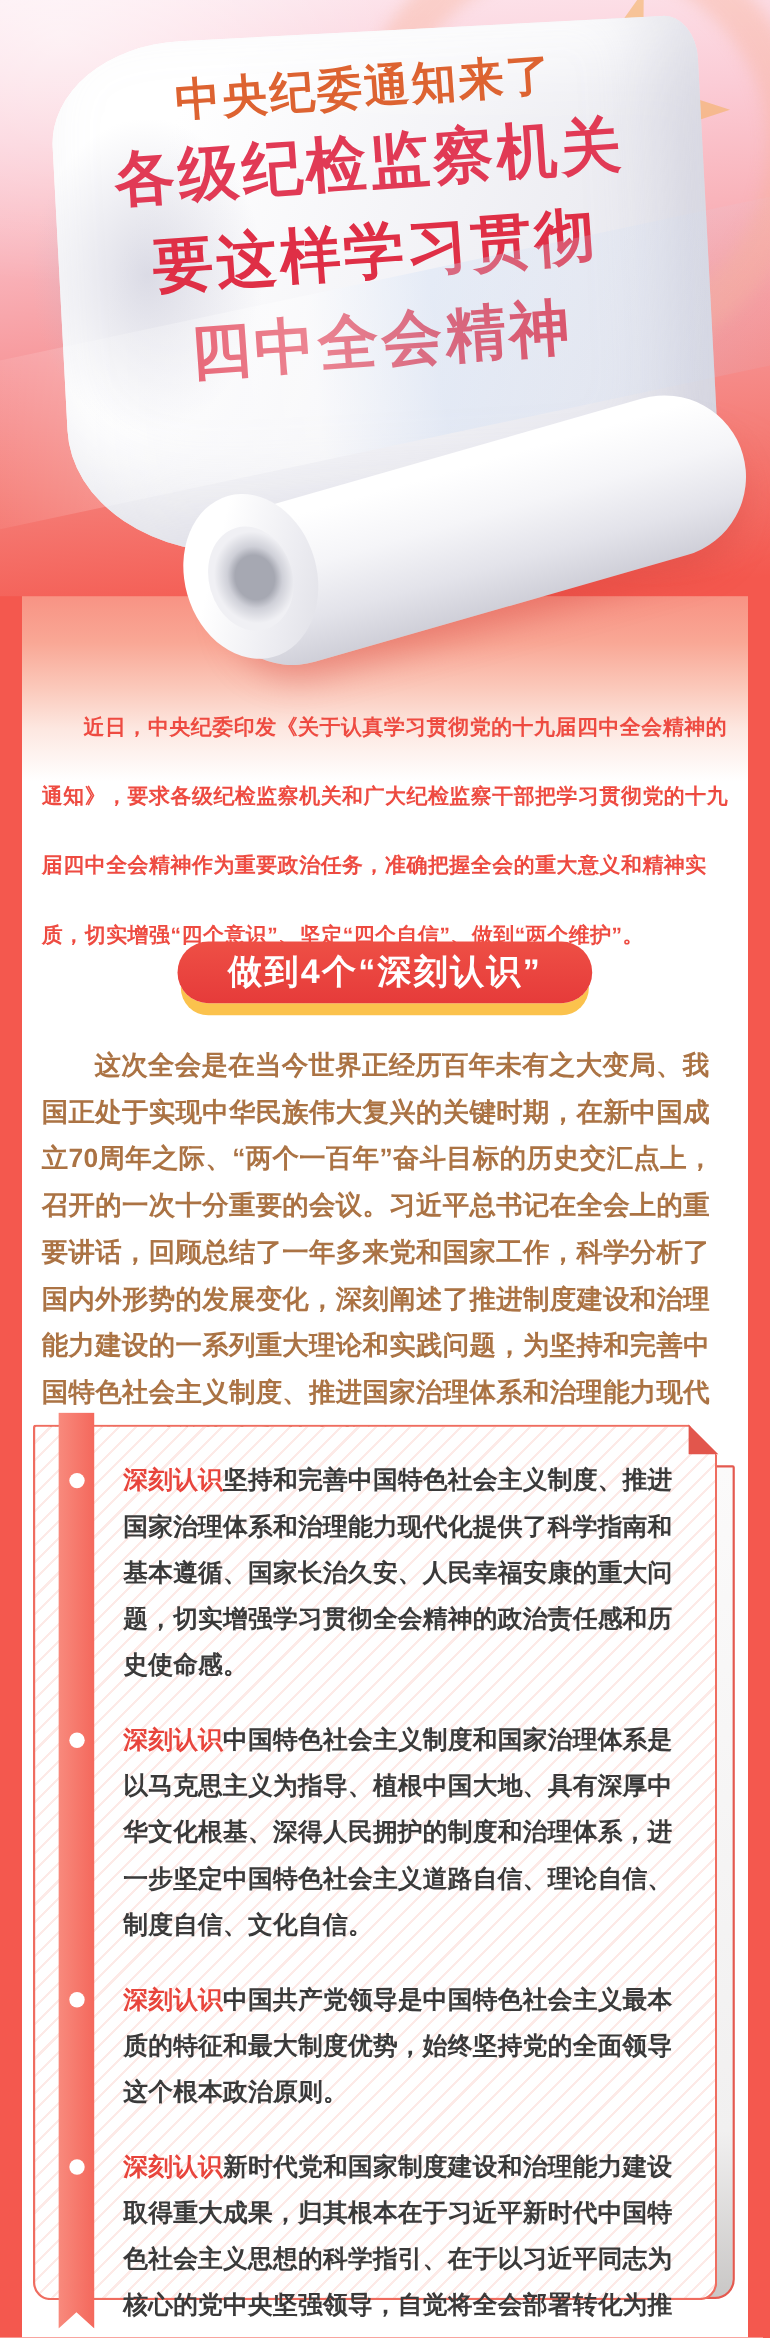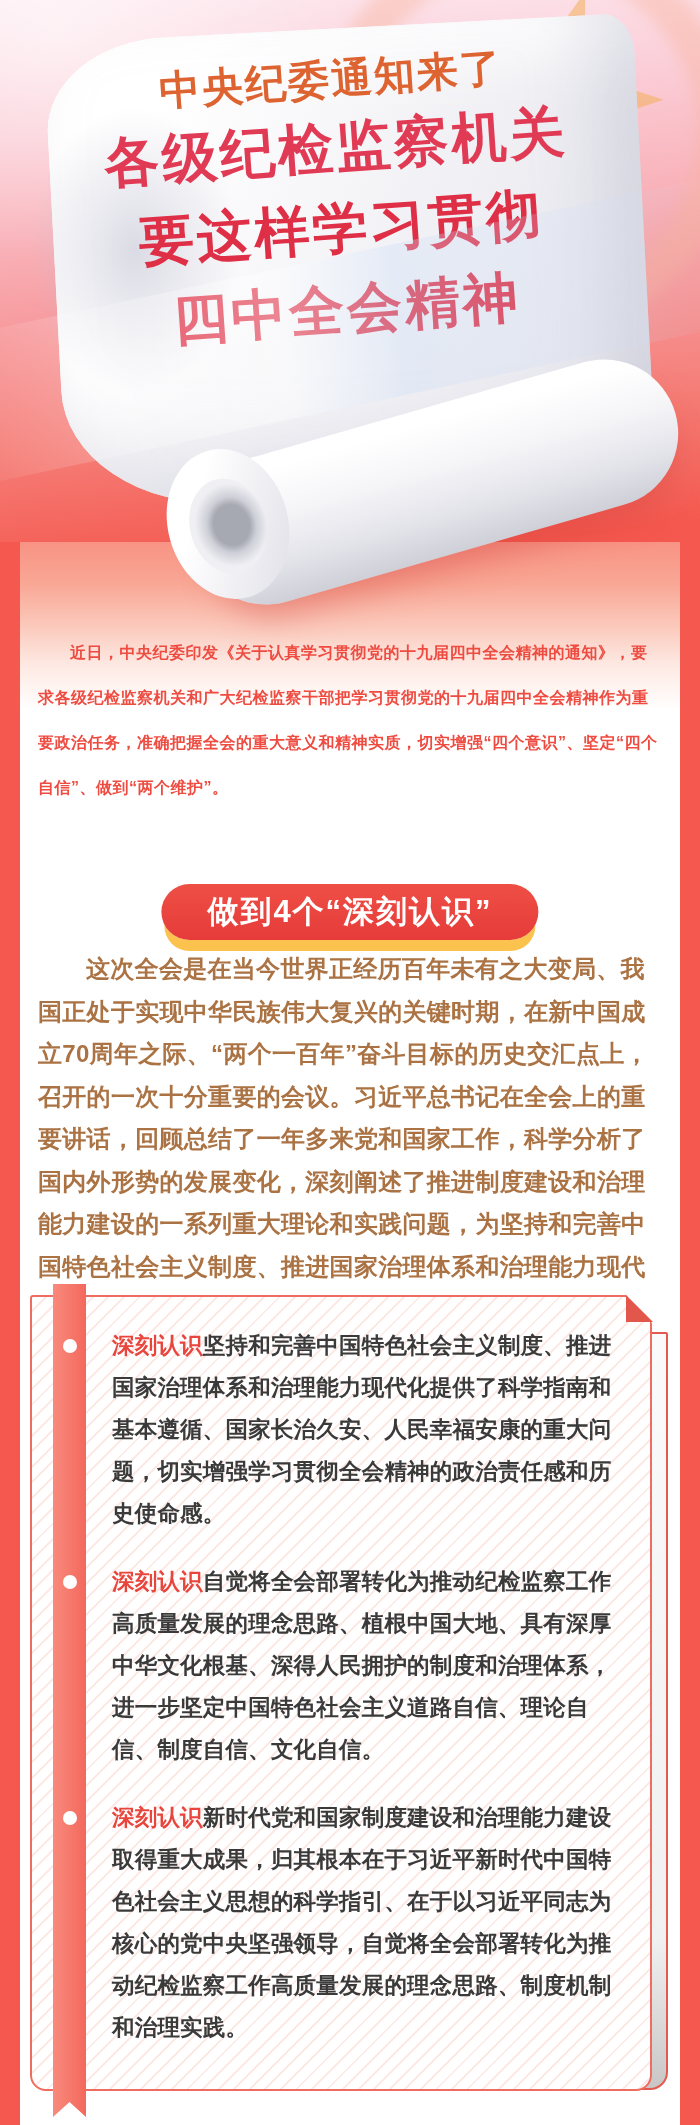--- a/index.html
+++ b/index.html
@@ -41,30 +41,30 @@
     background:linear-gradient(120deg,#ffffff 30%,#ececf1 70%,#dddde4 100%);}
   .cap-inner{position:absolute;left:190px;top:478px;width:76px;height:96px;border-radius:50%;transform:rotate(-16deg);
     background:radial-gradient(ellipse at 55% 50%,#a6a8b2 0 30%,#cfd0d8 42%,#f0f0f4 62%);}
 
   .scroll-title{position:absolute;left:105px;top:55px;width:470px;text-align:center;transform:rotate(-4deg);z-index:5;}
   .t-kicker{font-size:41px;font-weight:900;color:#dd6331;letter-spacing:2px;line-height:1.2;margin-bottom:16px;}
   .t-line{font-size:55px;font-weight:900;letter-spacing:3px;line-height:1.0;margin-bottom:26px;}
   .t1{color:#e13a55;} .t2{color:#df2f46;} .t3{color:#de2b42;}
 
   
-  .p-intro{position:absolute;left:38px;top:630px;width:624px;z-index:3;font-size:16px;line-height:45px;
+  .p-intro{position:absolute;left:38px;top:630px;width:624px;z-index:3;font-size:19px;line-height:63px;
     color:#ee4b41;font-weight:700;text-indent:2em;letter-spacing:.5px;}
   .p-overview{position:absolute;left:38px;top:948px;width:624px;z-index:3;font-size:24px;line-height:42.5px;
     color:#ab7344;font-weight:700;text-indent:2em;letter-spacing:.3px;}
 
   
   .pill{position:absolute;left:50%;top:856px;transform:translateX(-50%);z-index:3;
     background:linear-gradient(180deg,#ee4f45,#e63b3a);color:#ffffff;font-size:31px;font-weight:900;
     height:56px;line-height:56px;padding:0 46px;border-radius:30px;letter-spacing:2px;white-space:nowrap;
-    box-shadow:0 14px 0 -3px #fbc24d;margin-top:28px;}
+    box-shadow:0 14px 0 -3px #fbc24d;}
 
   
   .sheet-back{position:absolute;left:44px;top:1332px;width:624px;height:758px;z-index:2;
     background:linear-gradient(180deg,#fbfafa 0%,#f1f0f0 80%,#c9c7c6 100%);
     border:2px solid #e4594f;border-radius:2px 2px 18px 18px;box-sizing:border-box;}
   .sheet{position:absolute;left:30px;top:1295px;width:622px;height:796px;z-index:3;box-sizing:border-box;
     background:repeating-linear-gradient(135deg,#ffffff 0 9px,#fdeae7 9px 11px);
     border:2px solid #ef6d60;border-radius:3px 0 16px 16px;
     clip-path:polygon(0 0,596px 0,100% 28px,100% 100%,0 100%);}
   .fold{position:absolute;left:626px;top:1295px;width:0;height:0;z-index:4;
@@ -115,17 +115,18 @@
 
   <div class="p-overview">这次全会是在当今世界正经历百年未有之大变局、我国正处于实现中华民族伟大复兴的关键时期，在新中国成立70周年之际、“两个一百年”奋斗目标的历史交汇点上，召开的一次十分重要的会议。习近平总书记在全会上的重要讲话，回顾总结了一年多来党和国家工作，科学分析了国内外形势的发展变化，深刻阐述了推进制度建设和治理能力建设的一系列重大理论和实践问题，为坚持和完善中国特色社会主义制度、推进国家治理体系和治理能力现代化提供了科学指南和基本遵循。</div>
 
   <div class="sheet-back"></div>
   <div class="sheet"></div>
   <div class="fold"></div>
   <div class="ribbon"></div>
 
   <div class="items">
     <p class="item"><span class="dot"></span><span class="prefix">深刻认识</span><span>坚持和完善中国特色社会主义制度、推进国家治理体系和治理能力现代化提供了科学指南和基本遵循、国家长治久安、人民幸福安康的重大问题，切实增强学习贯彻全会精神的政治责任感和历史使命感。</span></p>
-    <p class="item"><span class="dot"></span><span class="prefix">深刻认识</span><span>自觉将全会部署转化为推动纪检监察工作高质量发展的理念思路、植根中国大地、具有深厚中华文化根基、深得人民拥护的制度和治理体系，进一步坚定中国特色社会主义道路自信、理论自信、制度自信、文化自信。</span></p>
+    <p class="item"><span class="dot"></span><span class="prefix">深刻认识</span><span>中国特色社会主义制度和国家治理体系是以马克思主义为指导、植根中国大地、具有深厚中华文化根基、深得人民拥护的制度和治理体系，进一步坚定中国特色社会主义道路自信、理论自信、制度自信、文化自信。</span></p>
+    <p class="item"><span class="dot"></span><span class="prefix">深刻认识</span><span>中国共产党领导是中国特色社会主义最本质的特征和最大制度优势，始终坚持党的全面领导这个根本政治原则。</span></p>
     <p class="item"><span class="dot"></span><span class="prefix">深刻认识</span><span>新时代党和国家制度建设和治理能力建设取得重大成果，归其根本在于习近平新时代中国特色社会主义思想的科学指引、在于以习近平同志为核心的党中央坚强领导，自觉将全会部署转化为推动纪检监察工作高质量发展的理念思路、制度机制和治理实践。</span></p>
   </div>
 
 </div>
 
 </body></html>

